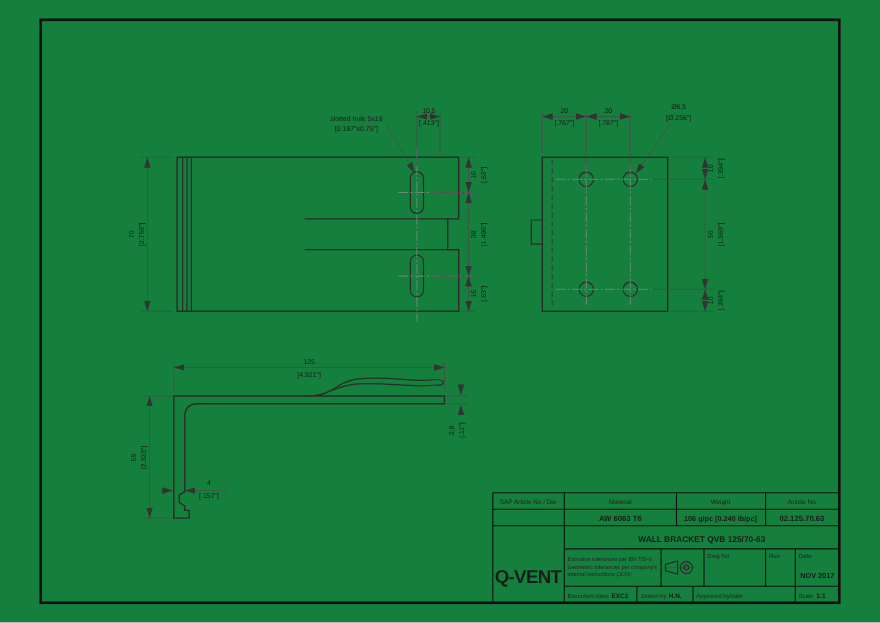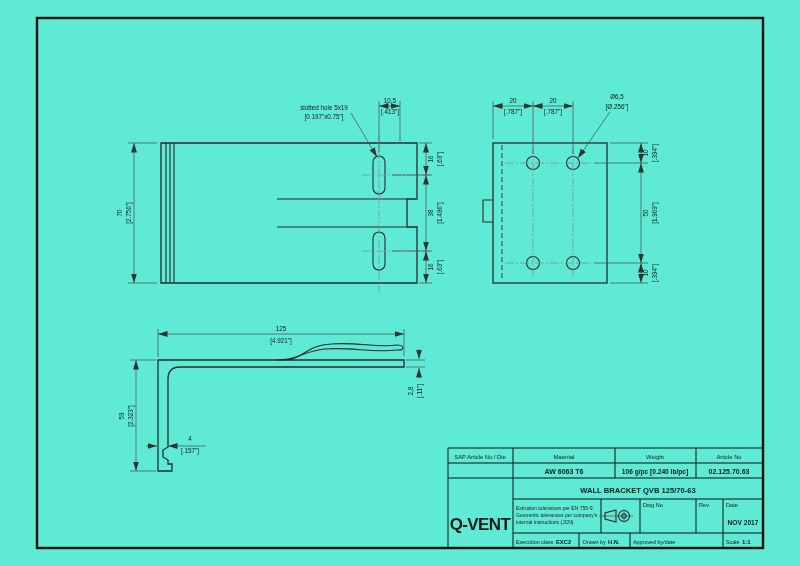--- a/index.html
+++ b/index.html
@@ -1,16 +1,16 @@
 <!DOCTYPE html>
 <html><head>
 <meta charset="utf-8">
 <style>
   html,body{margin:0;padding:0;background:#ffffff;}
-  #page{position:relative;width:800px;height:566px;background:#5eead4;overflow:hidden;
+  #page{position:relative;width:800px;height:566px;background:#15803d;overflow:hidden;
         font-family:"Liberation Sans", sans-serif;}
   svg{position:absolute;left:0;top:0;}
   text{fill:#1a1a1a;font-family:"Liberation Sans", sans-serif;}
   .ol{stroke:#2b2b2b;stroke-width:1.3;fill:none;stroke-linejoin:miter;}
   .ol2{stroke:#2b2b2b;stroke-width:1.1;fill:none;}
   .tl{stroke:#4a4a4a;stroke-width:0.7;fill:none;}
   .cl{stroke:#8a8a8a;stroke-width:0.7;fill:none;stroke-dasharray:9 2 2 2;}
   .hid{stroke:#3a3a3a;stroke-width:1;fill:none;stroke-dasharray:5 3;}
   .tbl{stroke:#111;stroke-width:1;fill:none;}
   .frame{stroke:#111;stroke-width:2.4;fill:none;}

